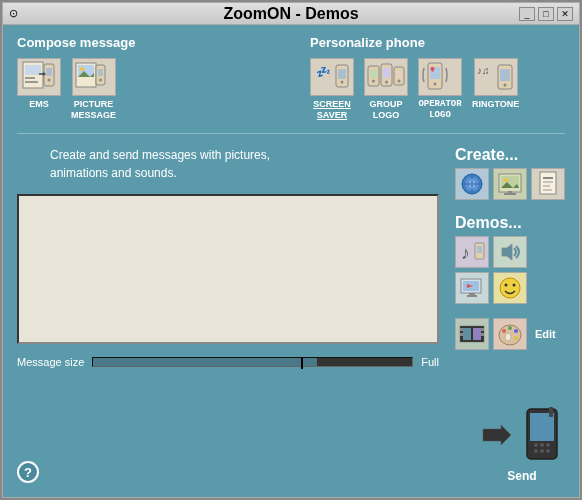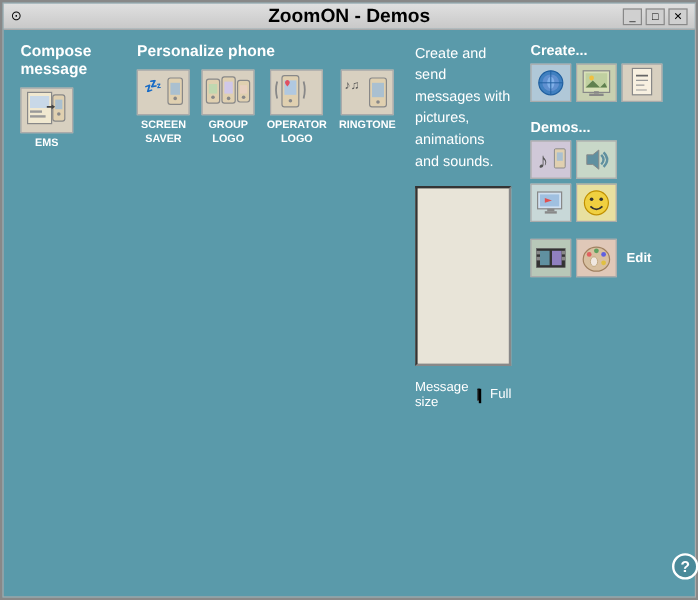--- a/index.html
+++ b/index.html
@@ -44,20 +44,21 @@
       display: flex;
       align-items: center;
       justify-content: center;
       cursor: pointer;
     }
 
     .window-content {
       flex: 1;
       padding: 10px 14px;
       display: flex;
+      flex-direction: column;
       gap: 8px;
     }
 
     .top-section {
       display: flex;
       gap: 0;
     }
 
     .compose-section {
       flex: 1;
@@ -121,20 +122,21 @@
       flex: 1;
       display: flex;
       flex-direction: column;
       gap: 8px;
     }
 
     .description-text {
       color: #fff;
       font-size: 12px;
       line-height: 1.5;
+      margin-left: 33px;
     }
 
     .message-area {
       background: #f0f0f0;
       border: 2px inset #999;
       flex: 1;
       min-height: 120px;
       max-height: 150px;
     }
 
@@ -172,21 +174,21 @@
     .right-panel {
       width: 110px;
       display: flex;
       flex-direction: column;
       gap: 8px;
     }
 
     .right-section-title {
       color: #fff;
       font-weight: bold;
-      font-size: 12px;
+      font-size: 16px;
     }
 
     .right-icons-row {
       display: flex;
       gap: 4px;
       align-items: center;
     }
 
     .small-icon-box {
       width: 34px;
@@ -306,37 +308,52 @@
                   <rect x="25" y="4" width="10" height="22" rx="2" fill="#e0d0b0" stroke="#888" stroke-width="1"></rect>
                   <rect x="27" y="8" width="6" height="8" fill="#aac0d0"></rect>
                   <circle cx="30" cy="20" r="1.5" fill="#888"></circle>
                   <path d="M20 14 L25 14" stroke="#444" stroke-width="1.5"></path>
                   <polygon points="24,12 27,14 24,16" fill="#444"></polygon>
                 </svg>
               </div>
               <span class="icon-label">EMS</span>
             </div>
 
+            <div class="icon-item">
+              <div class="icon-box" style="background:#d8d0c0;">
+                <svg width="40" height="34" viewBox="0 0 40 34">
+                  <rect x="2" y="3" width="20" height="24" fill="#f0e8d0" stroke="#888" stroke-width="1"></rect>
+                  <rect x="4" y="5" width="16" height="12" fill="#b8d0e8"></rect>
+                  <circle cx="8" cy="9" r="2" fill="#f0c040"></circle>
+                  <polygon points="4,17 10,11 16,17 20,13 20,17" fill="#6a8a5a"></polygon>
+                  <rect x="22" y="5" width="9" height="20" rx="2" fill="#e0d0b0" stroke="#888" stroke-width="1"></rect>
+                  <rect x="24" y="9" width="5" height="7" fill="#aac0d0"></rect>
+                  <circle cx="26.5" cy="20" r="1.5" fill="#888"></circle>
+                </svg>
+              </div>
+              <span class="icon-label" style="white-space:pre-line;text-align:center;">PICTURE
+MESSAGE</span>
+            </div>
           </div>
         </div>
 
         <div class="personalize-section">
           <div class="section-title">Personalize phone</div>
           <div class="icons-row">
 
             <div class="icon-item">
               <div class="icon-box" style="background:#d8d0c0;">
                 <svg width="40" height="34" viewBox="0 0 40 34">
                   <text x="4" y="16" font-size="12" fill="#888">💤</text>
                   <rect x="24" y="5" width="12" height="22" rx="2" fill="#e0d0b0" stroke="#888" stroke-width="1"></rect>
                   <rect x="26" y="9" width="8" height="10" fill="#aac0d0"></rect>
                   <circle cx="30" cy="22" r="1.5" fill="#888"></circle>
                 </svg>
               </div>
-              <span class="icon-label" style="white-space:pre-line;">SCREEN
+              <span class="icon-label" style="white-space:pre-line;text-decoration:underline;">SCREEN
 SAVER</span>
             </div>
 
             <div class="icon-item">
               <div class="icon-box" style="background:#d8d0c0;">
                 <svg width="40" height="34" viewBox="0 0 40 34">
 
                   <rect x="2" y="6" width="11" height="20" rx="2" fill="#e0d0b0" stroke="#888" stroke-width="1"></rect>
                   <rect x="4" y="10" width="7" height="8" fill="#c0d8b0"></rect>
                   <circle cx="7.5" cy="21" r="1.5" fill="#888"></circle>
@@ -357,21 +374,21 @@
                 <svg width="40" height="34" viewBox="0 0 40 34">
                   <rect x="8" y="3" width="14" height="26" rx="2" fill="#e0d0b0" stroke="#888" stroke-width="1"></rect>
                   <rect x="10" y="7" width="10" height="12" fill="#b0c8e0"></rect>
                   <circle cx="15" cy="24" r="1.5" fill="#888"></circle>
                   <path d="M4 8 Q2 15 4 22" stroke="#888" stroke-width="1.5" fill="none"></path>
                   <path d="M26 8 Q28 15 26 22" stroke="#888" stroke-width="1.5" fill="none"></path>
 
                   <path d="M12 9 Q15 6 18 9 Q21 12 15 18 Q9 12 12 9" fill="#e05060" transform="scale(0.5) translate(10,6)"></path>
                 </svg>
               </div>
-              <span class="icon-label" style="white-space:pre-line;">OPERATOR
+              <span class="icon-label" style="white-space:pre-line;font-family:Liberation Mono, monospace;">OPERATOR
 LOGO</span>
             </div>
 
             <div class="icon-item">
               <div class="icon-box" style="background:#d8d0c0;">
                 <svg width="40" height="34" viewBox="0 0 40 34">
 
                   <text x="1" y="14" font-size="10" fill="#555">♪♫</text>
                   <rect x="22" y="5" width="14" height="24" rx="2" fill="#e0d0b0" stroke="#888" stroke-width="1"></rect>
                   <rect x="24" y="9" width="10" height="12" fill="#aac0d0"></rect>

